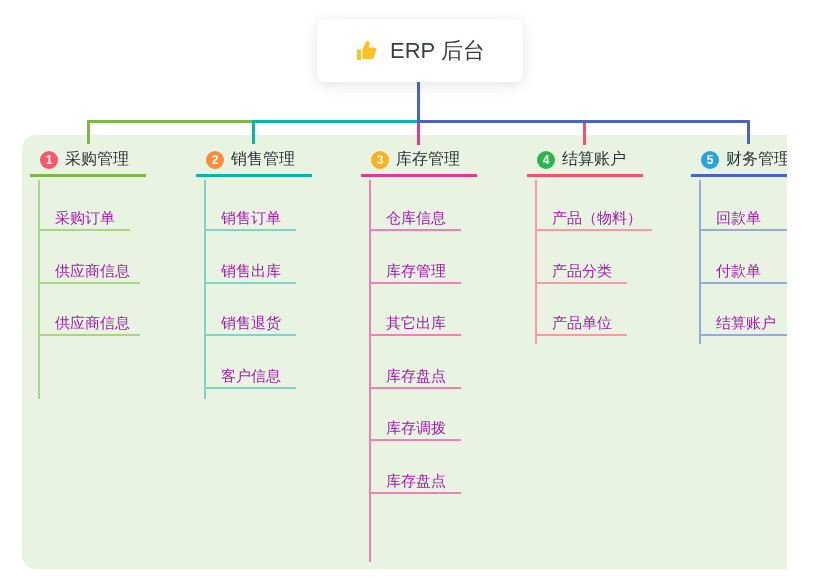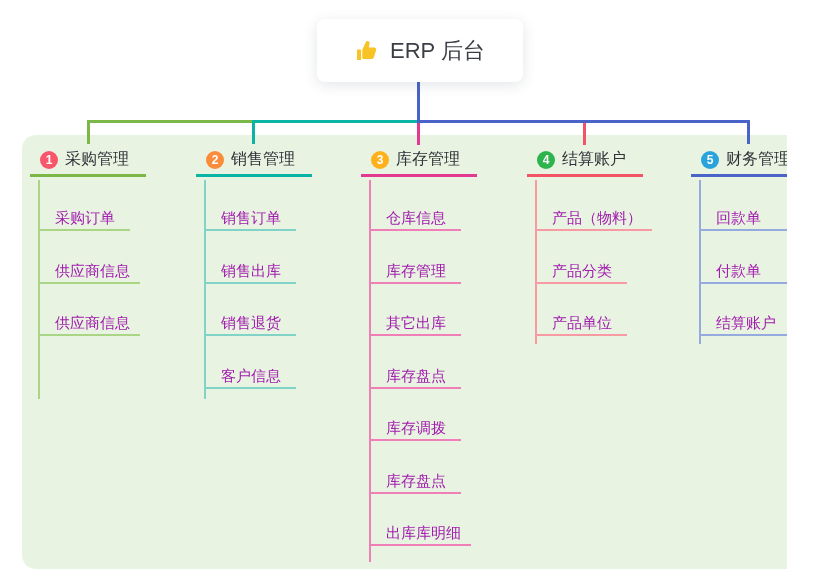--- a/index.html
+++ b/index.html
@@ -114,21 +114,20 @@
       <span>库存管理</span>
     </div>
     <div class="vline" style="height:382px"></div>
     <div class="kids">
       <div class="child">仓库信息</div>
       <div class="child">库存管理</div>
       <div class="child">其它出库</div>
       <div class="child">库存盘点</div>
       <div class="child">库存调拨</div>
       <div class="child">库存盘点</div>
-      <div class="child">出库库明细</div>
     </div>
   </div>
 
   <div class="branch b4" style="--line: #f25465; --light: #f79aa3; --badge: #2eb44d;">
     <div class="branch-title">
       <span class="badge">4</span>
       <span>结算账户</span>
     </div>
     <div class="vline" style="height:164px"></div>
     <div class="kids">

